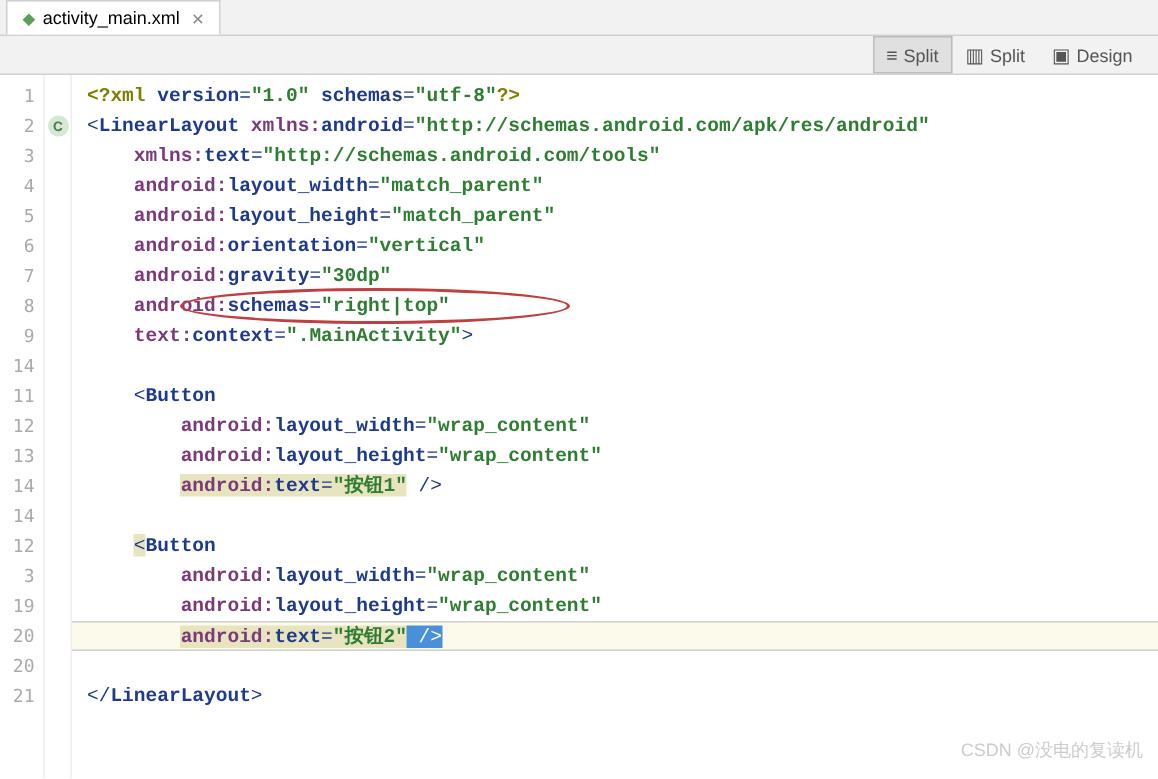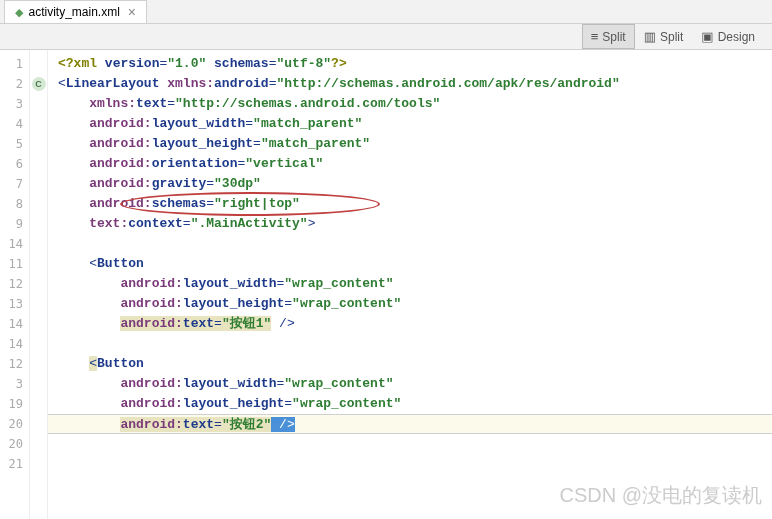--- a/index.html
+++ b/index.html
@@ -25,21 +25,21 @@
 .attr { color: #1e3a8a; font-weight: bold; text-align: right; }
 .ns { color: #7a3a7a; font-weight: bold; }
 .val { color: #2e7d32; font-weight: bold; }
 .punct { color: #1e3a8a; }
 .pi { color: #808000; font-weight: bold; }
 .hlbg { background: #e8e4c0; }
 .selbg { background: #4a90d9; color: #fff !important; }
 .circle { position: absolute; border: 2px solid #c04040; border-radius: 50%; width: 260px; height: 24px; left: 72px; top: -2px; pointer-events: none; }
 .line8 { position: relative; }
 .cursor-line { border: 1px solid #d0d0d0; border-left: none; border-right: none; }
-.watermark { position: absolute; right: 10px; bottom: 10px; color: #ccc; font-size: 20px; pointer-events: none; }
+.watermark { position: absolute; right: 10px; bottom: 10px; color: #ccc; font-size: 12px; pointer-events: none; }
 </style>
 </head>
 <body>
 
 <div class="tab-bar">
   <div class="tab">
     <span class="icon">◆</span>
     <span>activity_main.xml</span>
     <span class="close">×</span>
   </div>
@@ -104,16 +104,17 @@
     <div class="line">    <span class="punct">&lt;</span><span class="tag">Button</span></div>
     <div class="line">        <span class="ns">android:</span><span class="attr">layout_width</span><span class="punct">=</span><span class="val">"wrap_content"</span></div>
     <div class="line">        <span class="ns">android:</span><span class="attr">layout_height</span><span class="punct">=</span><span class="val">"wrap_content"</span></div>
     <div class="line">        <span class="hlbg"><span class="ns">android:</span><span class="attr">text</span><span class="punct">=</span><span class="val">"按钮1"</span></span><span class="punct"> /&gt;</span></div>
     <div class="line"></div>
     <div class="line">    <span class="punct hlbg">&lt;</span><span class="tag">Button</span></div>
     <div class="line">        <span class="ns">android:</span><span class="attr">layout_width</span><span class="punct">=</span><span class="val">"wrap_content"</span></div>
     <div class="line">        <span class="ns">android:</span><span class="attr">layout_height</span><span class="punct">=</span><span class="val">"wrap_content"</span></div>
     <div class="line hl cursor-line">        <span class="hlbg"><span class="ns">android:</span><span class="attr">text</span><span class="punct">=</span><span class="val">"按钮2"</span></span><span class="selbg"> /&gt;</span></div>
     <div class="line"></div>
+    <div class="line"><span class="punct">&lt;/</span><span class="tag">LinearLayout</span><span class="punct">&gt;</span></div>
   </div>
 </div>
 
 <div class="watermark">CSDN @没电的复读机</div>
 
 </body></html>

